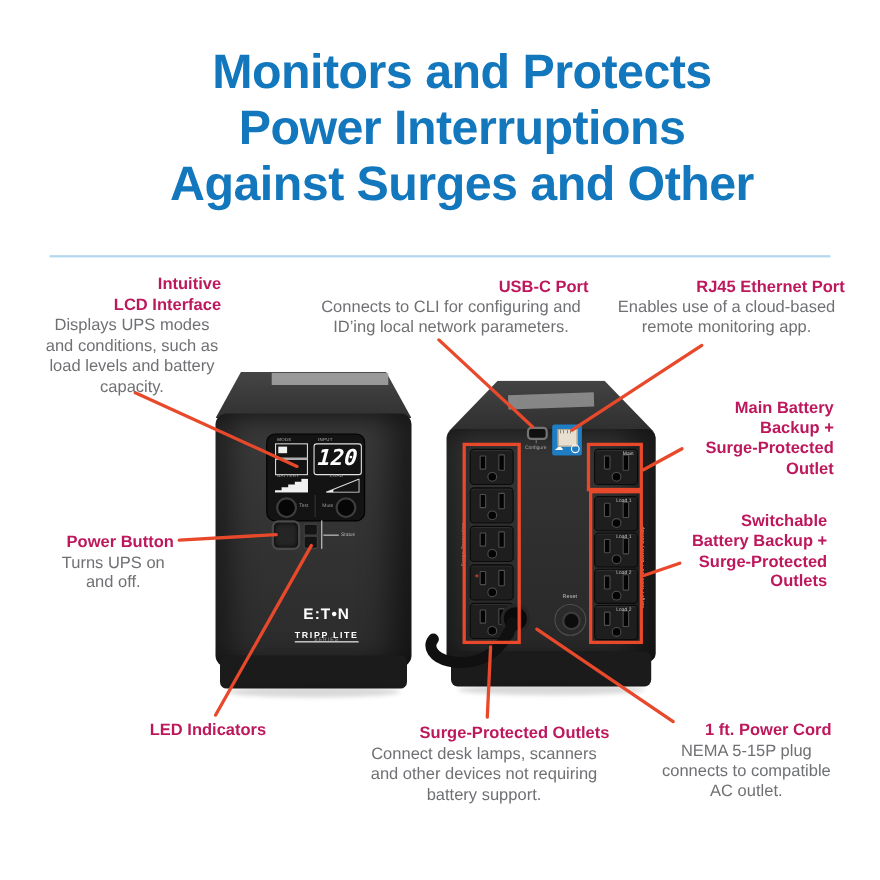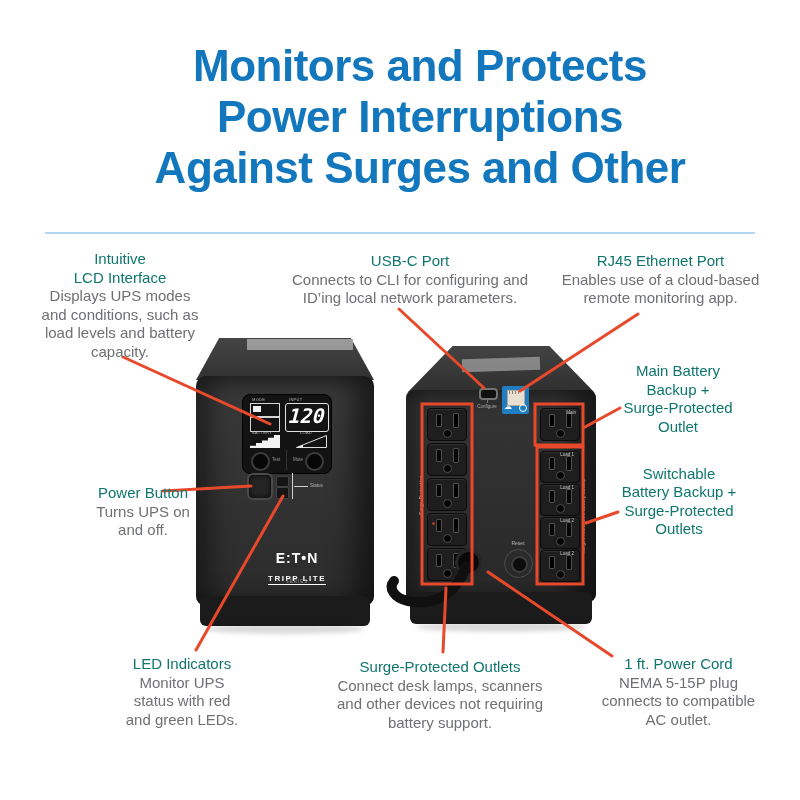--- a/index.html
+++ b/index.html
@@ -7,21 +7,21 @@
           font-family:"Liberation Sans",sans-serif;}
   .abs{position:absolute;}
   
   .main-title{top:40px;left:0;width:800px;text-align:center;color:#1377bd;
               font-size:44px;font-weight:800;line-height:1.16;letter-spacing:-0.5px;}
   .main-title span{display:block;padding-left:40px;}
   .model-line{top:199px;left:0;width:800px;text-align:center;color:#57585a;font-size:27px;}
   .divider{top:232px;left:45px;width:710px;height:2px;background:#b3d7ee;}
   
   .co{z-index:10;text-align:center;color:#6f7073;font-size:15px;line-height:1.24;}
-  .co .co-t{font-weight:normal;color:#0f766e;white-space:pre-line;}
+  .co .co-t{font-weight:bold;color:#be185d;white-space:pre-line;text-align:right;}
   
   .plate{background:#1e1e1e;border:1px solid #0a0a0a;border-radius:4px;
          box-shadow:inset 0 1px 0 rgba(255,255,255,.08);}
   .slot{position:absolute;background:#040404;border:1px solid #4e4e4e;border-radius:1px;}
   .ghole{position:absolute;background:#040404;border:1px solid #4e4e4e;border-radius:50%;}
   .tinylbl{position:absolute;color:#c9c9c9;font-size:4.5px;line-height:1;}
   .spine{position:absolute;writing-mode:vertical-rl;transform:rotate(180deg);
          color:#c4c4c4;font-size:4.5px;letter-spacing:.4px;text-align:center;}
   .lcdlbl{position:absolute;color:#b9b9b9;font-size:4px;line-height:1;letter-spacing:.3px;}
   svg.overlay{position:absolute;top:0;left:0;z-index:5;}
@@ -56,27 +56,26 @@
 Backup +
 Surge-Protected
 Outlet</div>
   </div>
   <div class="abs co" style="left:606px;top:465px;width:146px;line-height:1.22;">
     <div class="co-t">Switchable
 Battery Backup +
 Surge-Protected
 Outlets</div>
   </div>
-  <div class="abs co" style="left:48px;top:484px;width:110px;margin-left:40px;">
+  <div class="abs co" style="left:48px;top:484px;width:110px;">
     <div class="co-t">Power Button</div>
     <div>Turns UPS on and off.</div>
   </div>
   <div class="abs co" style="left:122px;top:655px;width:120px;">
     <div class="co-t">LED Indicators</div>
-    <div>Monitor UPS status with red and green LEDs.</div>
   </div>
   <div class="abs co" style="left:326px;top:658px;width:228px;">
     <div class="co-t">Surge-Protected Outlets</div>
     <div>Connect desk lamps, scanners and other devices not requiring battery support.</div>
   </div>
   <div class="abs co" style="left:601px;top:655px;width:155px;">
     <div class="co-t">1 ft. Power Cord</div>
     <div>NEMA 5-15P plug connects to compatible AC outlet.</div>
   </div>
 

